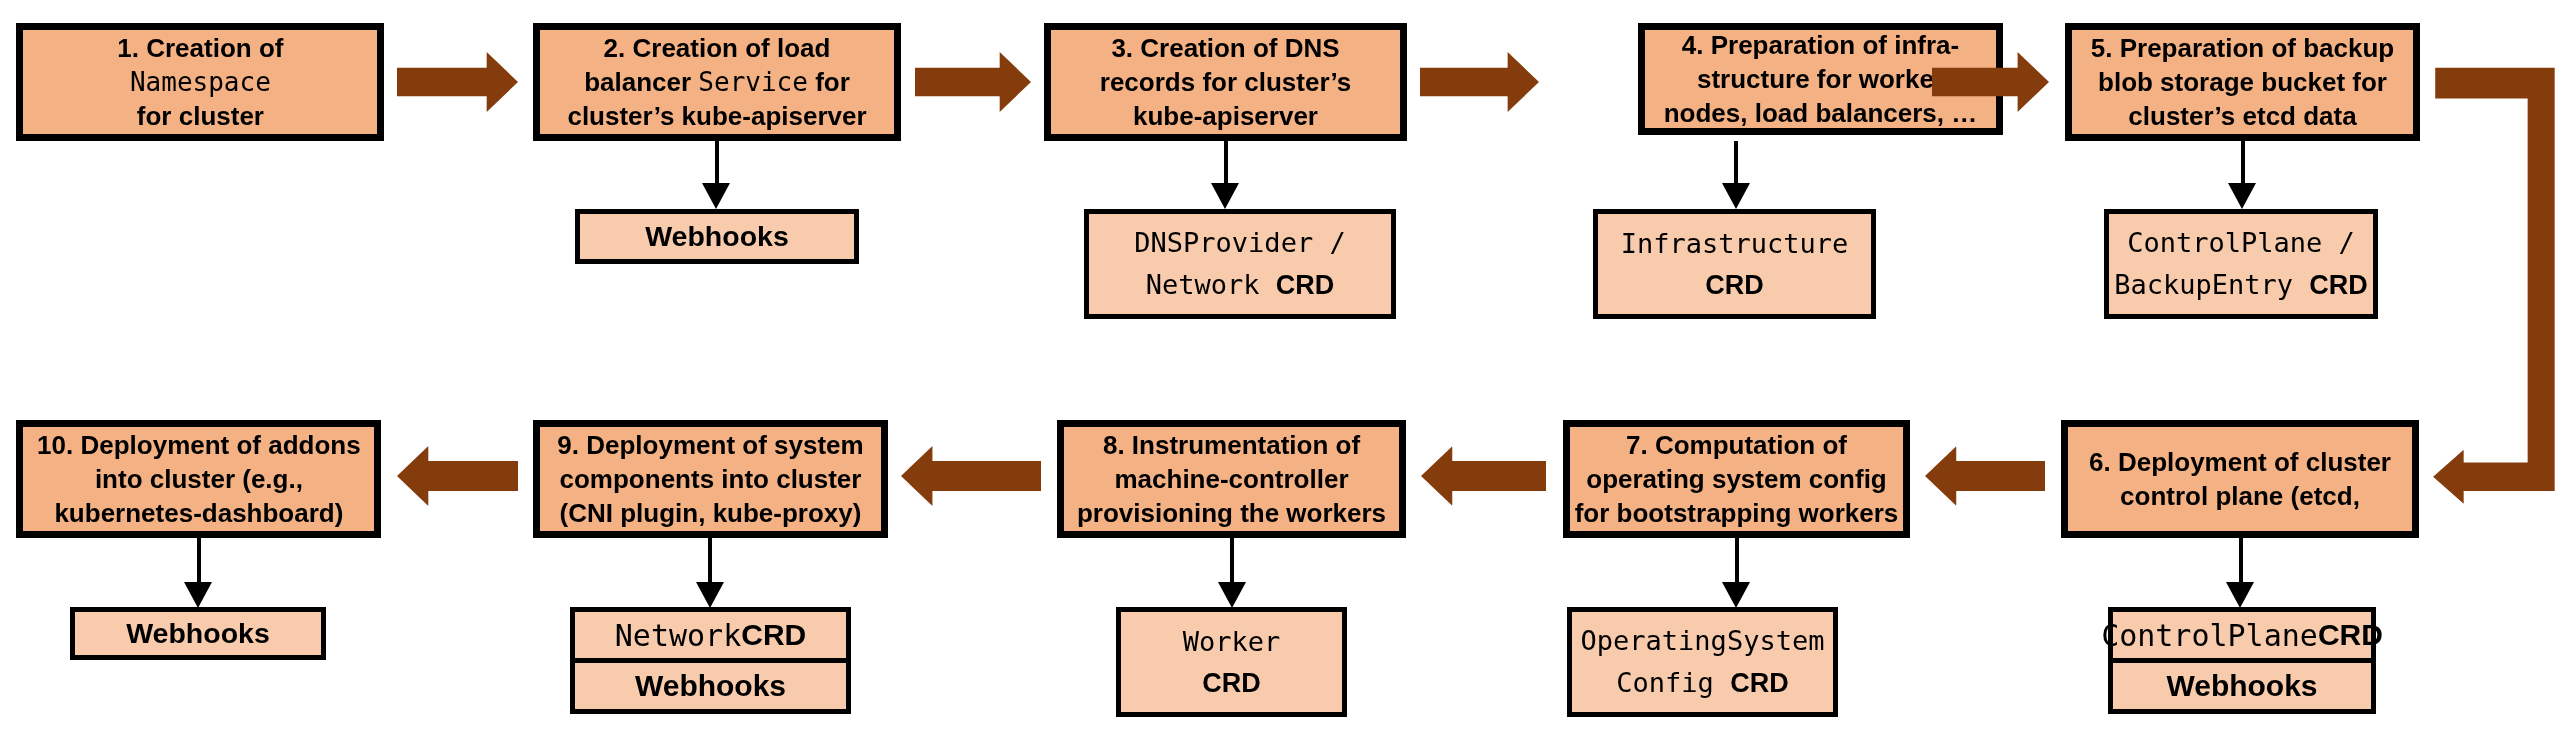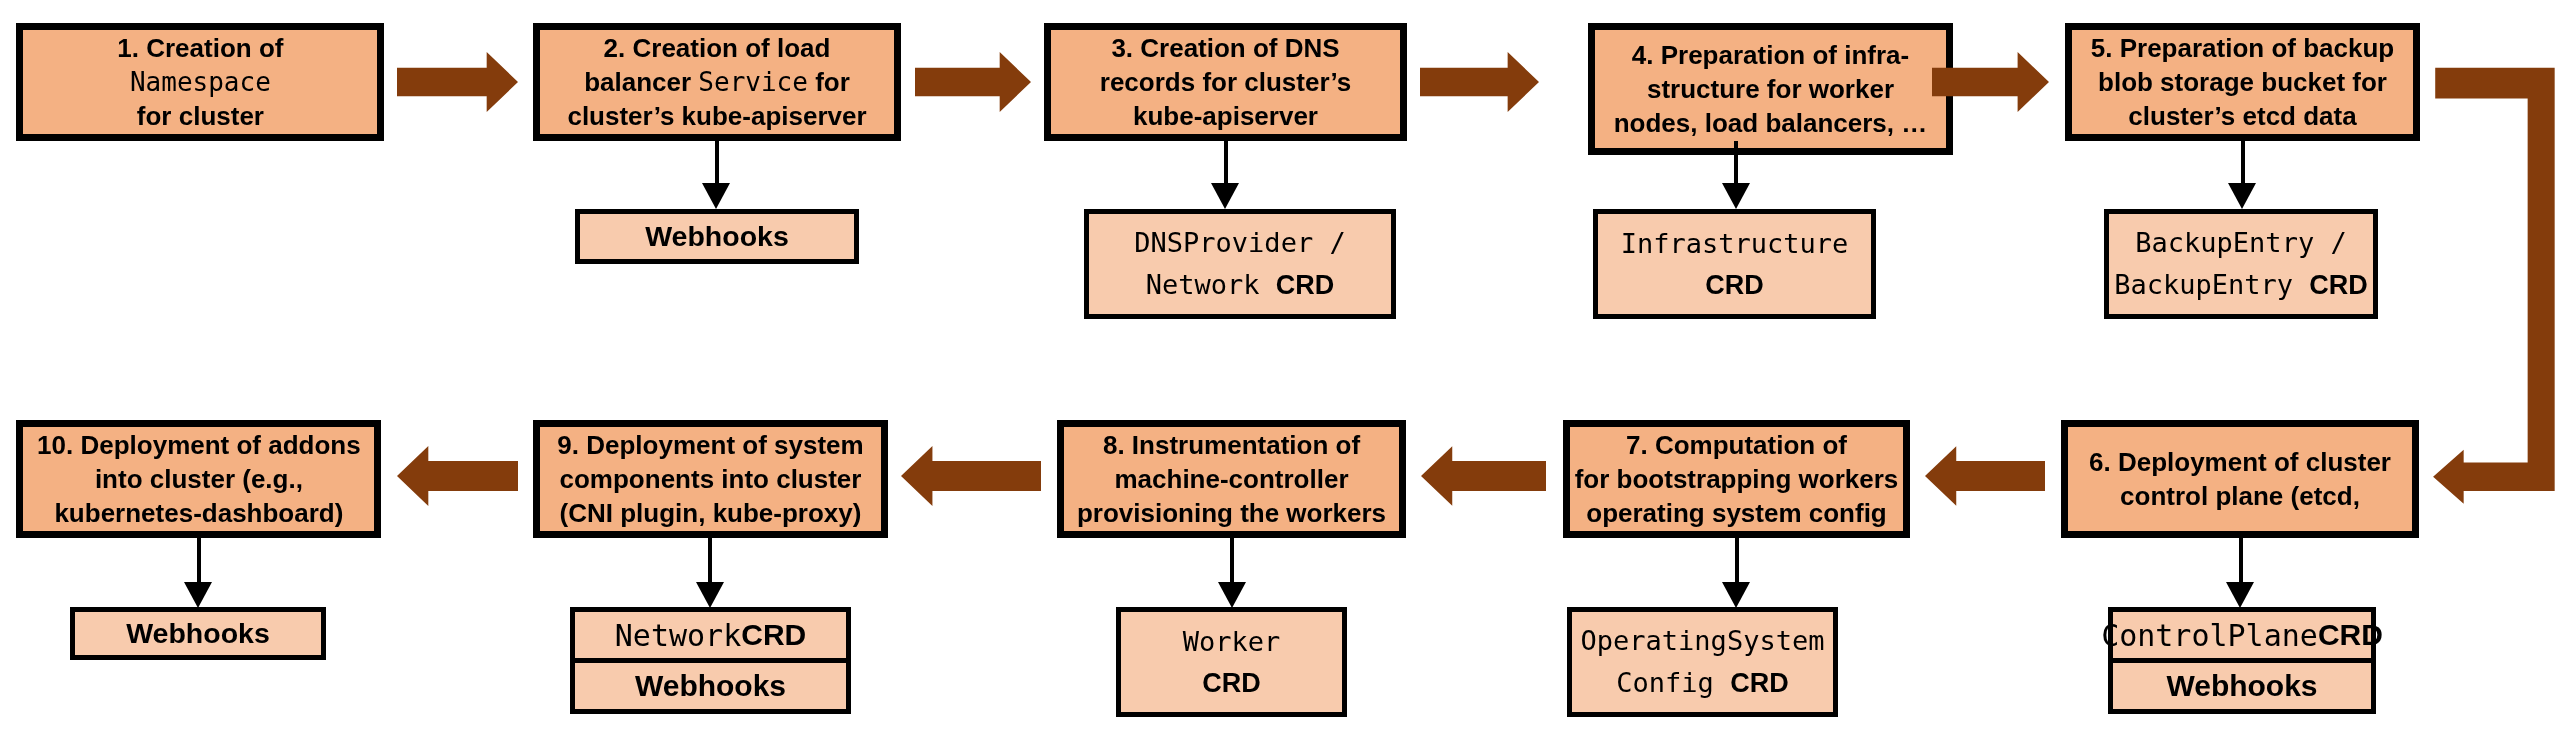--- a/index.html
+++ b/index.html
@@ -50,41 +50,41 @@
     <div class="line"><span>balancer </span><span class="r-mono">Service</span><span> for</span></div>
     <div class="line"><span>cluster’s kube-apiserver</span></div>
   </div>
 
   <div class="box main" style="left:1044px;top:23px;width:363px;height:118px">
     <div class="line"><span>3. Creation of DNS</span></div>
     <div class="line"><span>records for cluster’s</span></div>
     <div class="line"><span>kube-apiserver</span></div>
   </div>
 
-  <div class="box main" style="left:1588px;top:23px;width:365px;height:132px">
+  <div class="box main" style="left:1638px;top:23px;width:365px;height:112px">
     <div class="line"><span>4. Preparation of infra-</span></div>
     <div class="line"><span>structure for worker</span></div>
     <div class="line"><span>nodes, load balancers, …</span></div>
   </div>
 
   <div class="box main" style="left:2065px;top:23px;width:355px;height:118px">
     <div class="line"><span>5. Preparation of backup</span></div>
     <div class="line"><span>blob storage bucket for</span></div>
     <div class="line"><span>cluster’s etcd data</span></div>
   </div>
 
   <div class="box main" style="left:2061px;top:420px;width:358px;height:118px">
     <div class="line"><span>6. Deployment of cluster</span></div>
     <div class="line"><span>control plane (etcd,</span></div>
   </div>
 
   <div class="box main" style="left:1563px;top:420px;width:347px;height:118px">
     <div class="line"><span>7. Computation of</span></div>
+    <div class="line"><span>operating system config</span></div>
     <div class="line"><span>for bootstrapping workers</span></div>
-    <div class="line"><span>operating system config</span></div>
   </div>
 
   <div class="box main" style="left:1057px;top:420px;width:349px;height:118px">
     <div class="line"><span>8. Instrumentation of</span></div>
     <div class="line"><span>machine-controller</span></div>
     <div class="line"><span>provisioning the workers</span></div>
   </div>
 
   <div class="box main" style="left:533px;top:420px;width:355px;height:118px">
     <div class="line"><span>9. Deployment of system</span></div>
@@ -106,21 +106,21 @@
     <div class="line"><span class="r-mono">DNSProvider /</span></div>
     <div class="line"><span class="r-mono">Network </span><span class="r-bold">CRD</span></div>
   </div>
 
   <div class="box sub" style="left:1593px;top:209px;width:283px;height:110px">
     <div class="line"><span class="r-mono">Infrastructure</span></div>
     <div class="line"><span class="r-bold">CRD</span></div>
   </div>
 
   <div class="box sub" style="left:2104px;top:209px;width:274px;height:110px">
-    <div class="line"><span class="r-mono">BackupEntry /</span></div>
+    <div class="line"><span class="r-mono">ControlPlane /</span></div>
     <div class="line"><span class="r-mono">BackupEntry </span><span class="r-bold">CRD</span></div>
   </div>
 
   <div class="stack" style="left:2108px;top:607px;width:268px;height:107px">
     <div class="row">
         <span class="r-mono">ControlPlane </span>
         <span class="r-bold">CRD</span>
       </div>
     <div class="row">
         <span class="r-bold">Webhooks</span>

